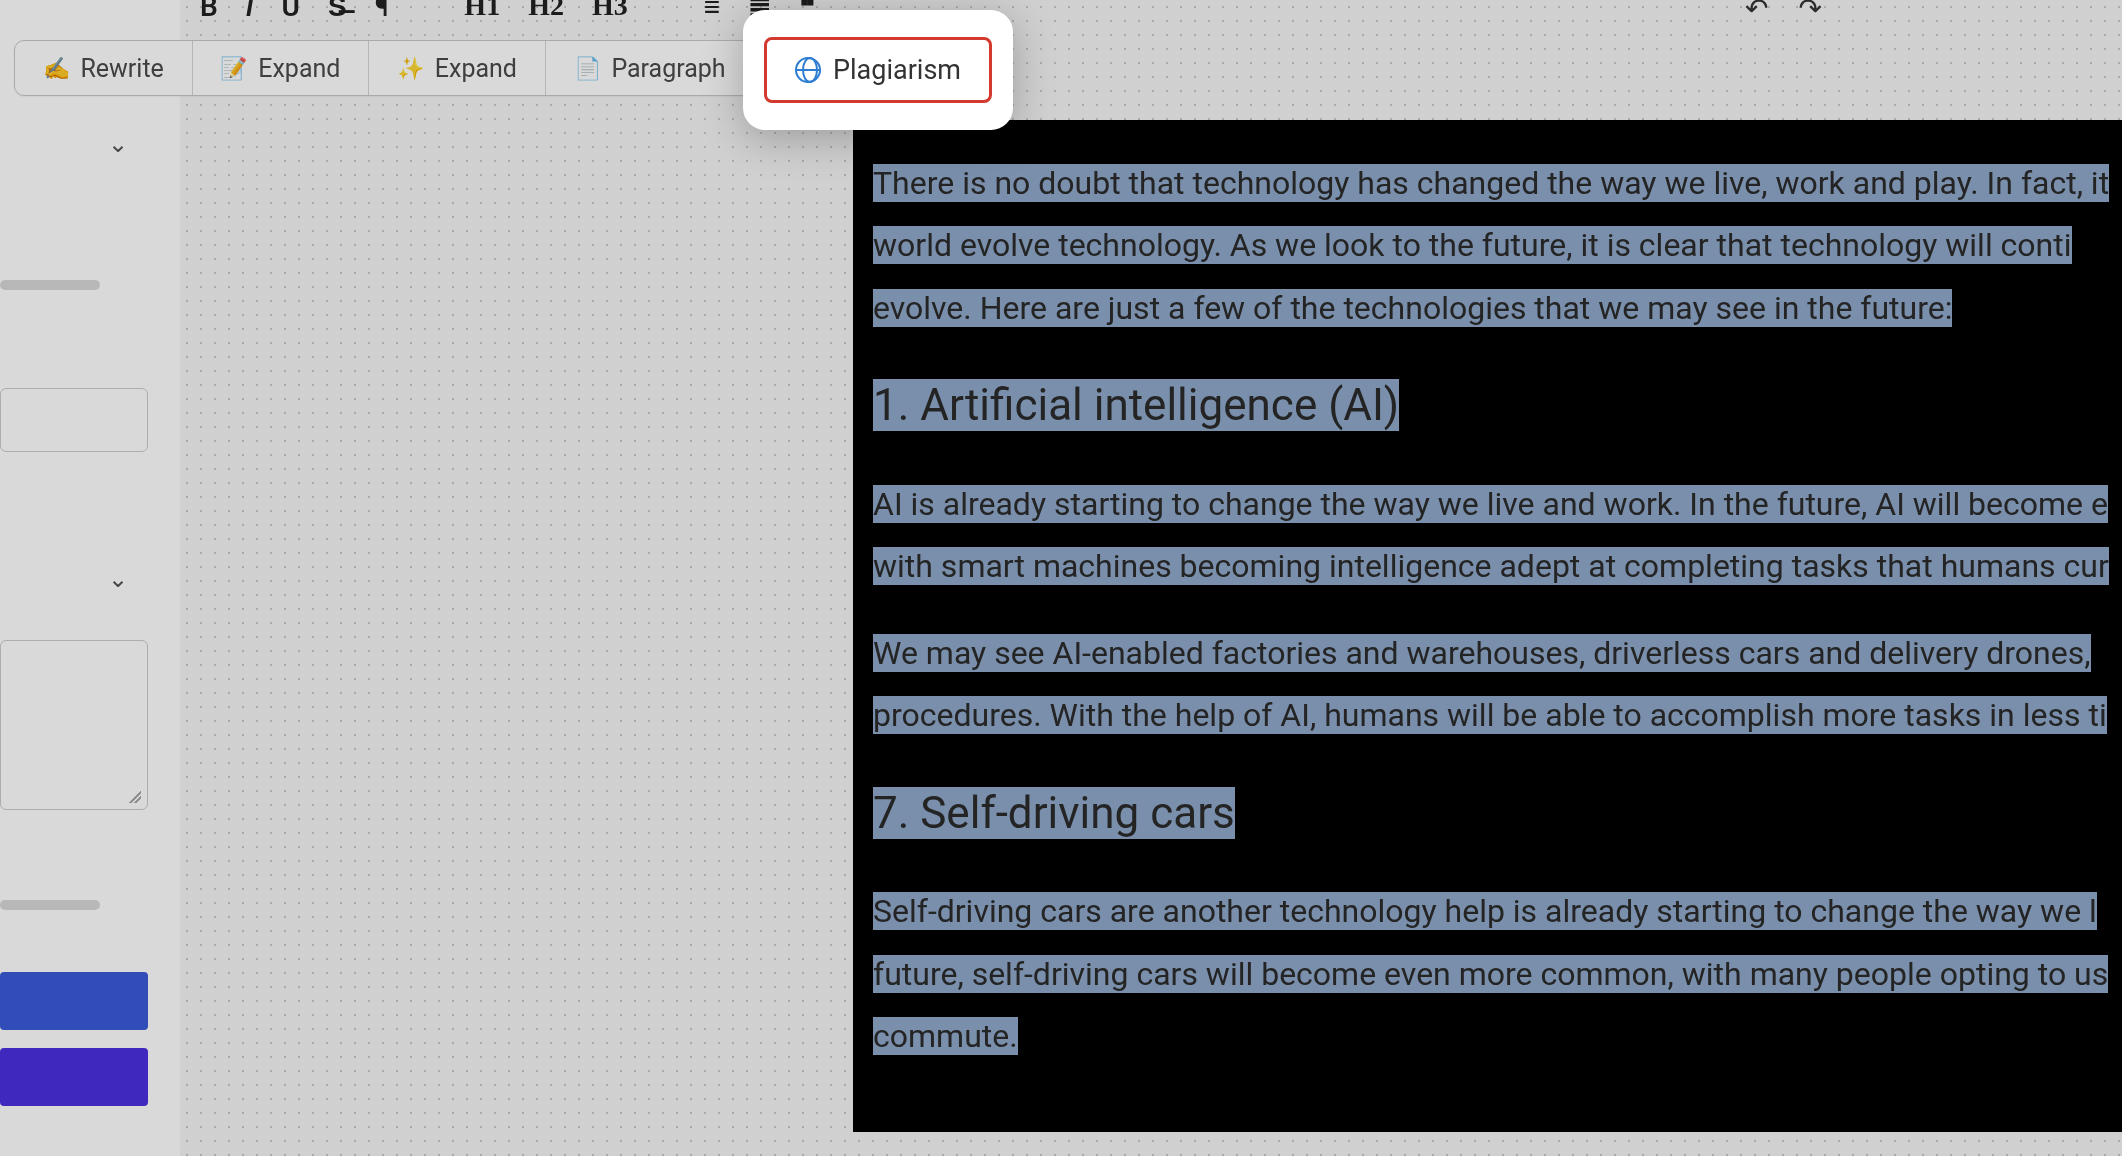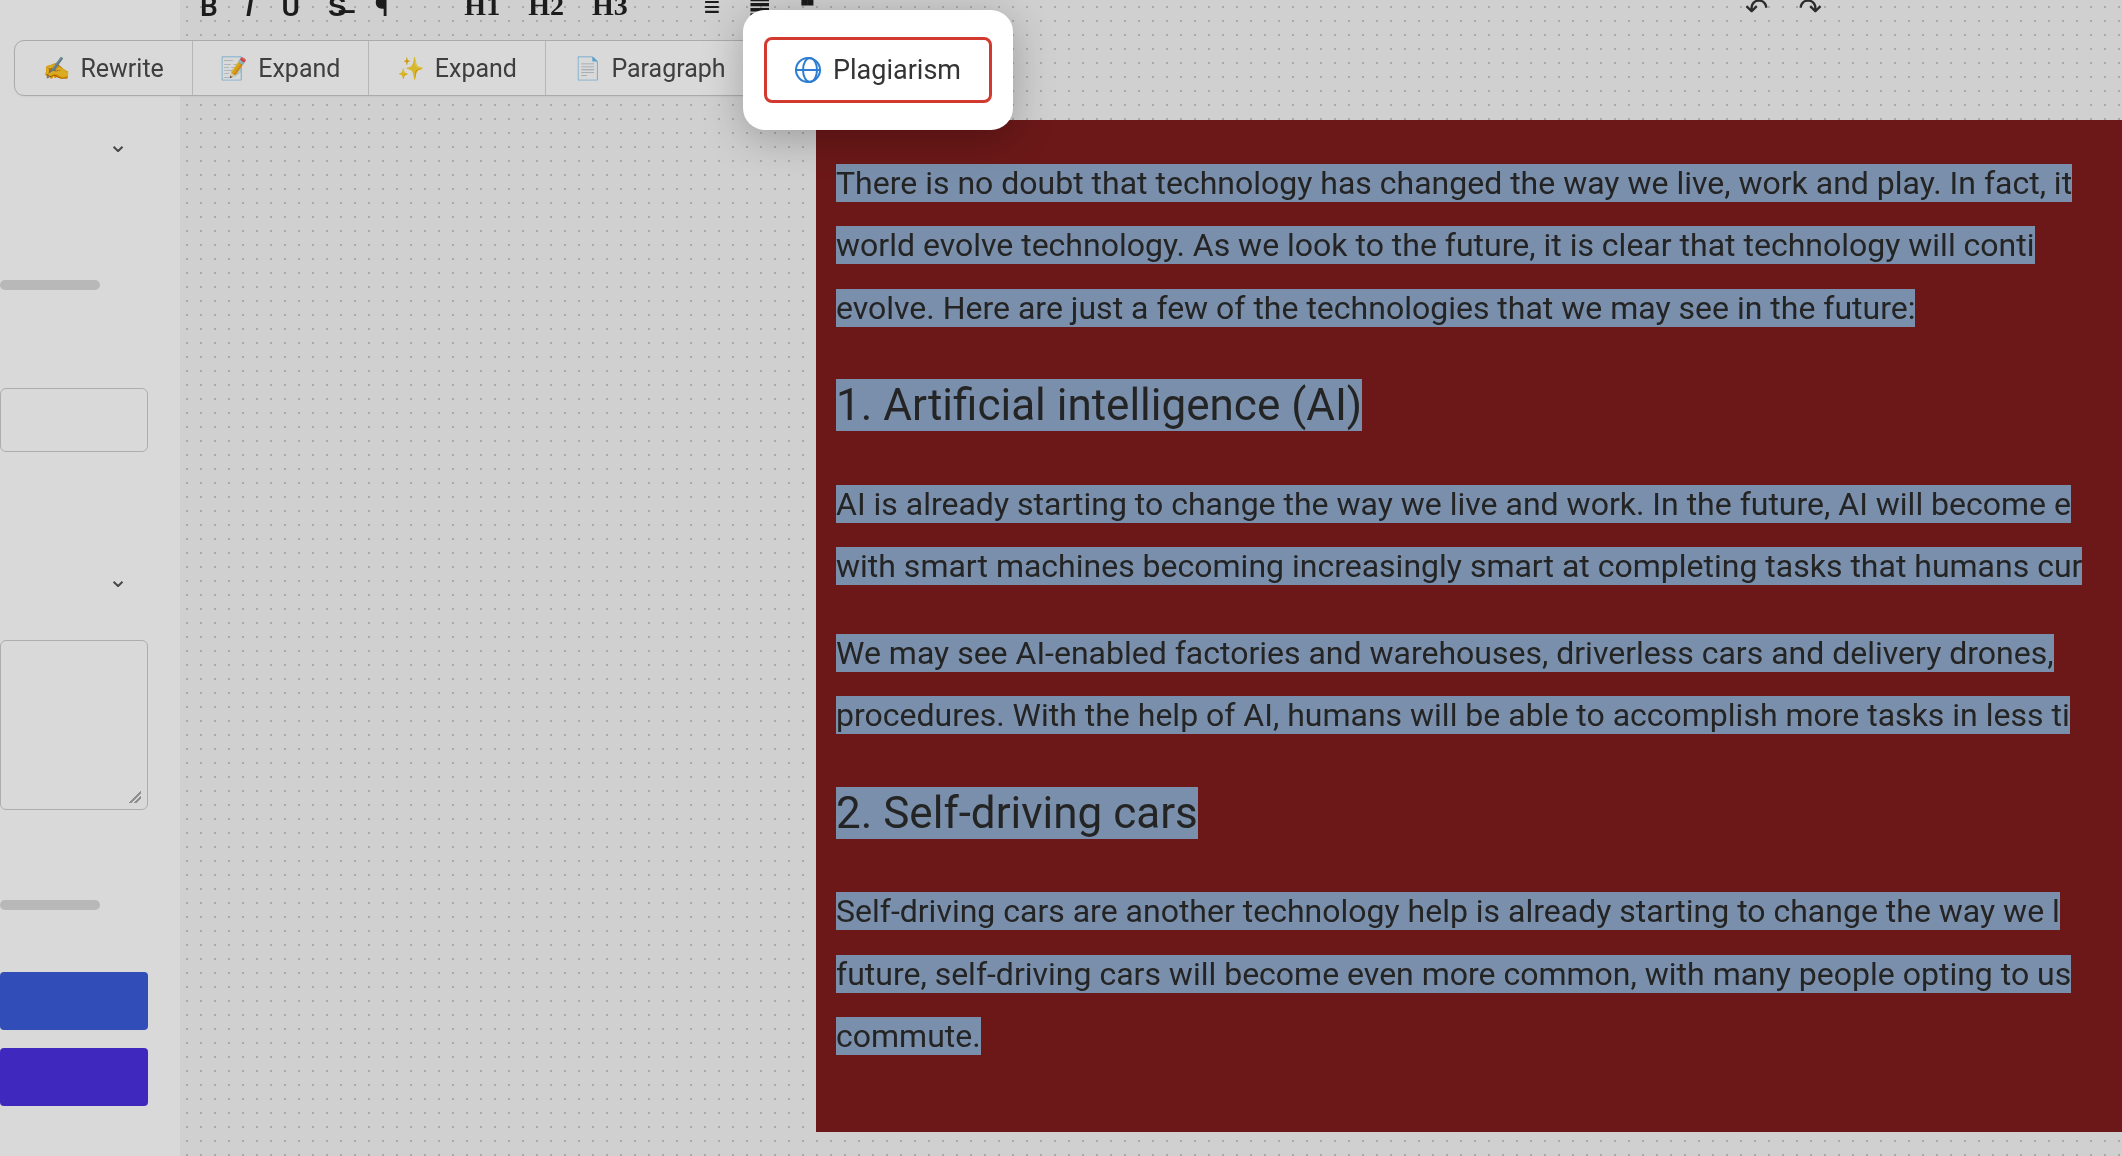--- a/index.html
+++ b/index.html
@@ -157,25 +157,25 @@
     position:absolute;
     left:-2px; right:-2px; top:50%;
     height:2px;
     margin-top:-1px;
     background:#2d7dd2;
   }
 
   
   .doc {
     position:absolute;
-    left:816px;
+    left:853px;
     top:120px;
     right:0;
     z-index:2;
-    background:#7f1d1d;
+    background:#000000;
     padding:32px 0 40px 20px;
     font-size:32px;
     line-height:1.95;
     color:#2b2b2b;
     overflow:hidden;
   }
   .doc p, .doc h4 { margin-bottom:24px; }
   .doc .sel {
     background:#8fa8c9;
     display:inline;
@@ -249,27 +249,27 @@
 
 <div class="doc">
   <p>
     <span class="line"><span class="sel">There is no doubt that technology has changed the way we live, work and play. In fact, it</span></span>
     <span class="line"><span class="sel">world evolve technology. As we look to the future, it is clear that technology will conti</span></span>
     <span class="line"><span class="sel">evolve. Here are just a few of the technologies that we may see in the future:</span></span>
   </p>
   <h4><span class="sel">1. Artificial intelligence (AI)</span></h4>
   <p>
     <span class="line"><span class="sel">AI is already starting to change the way we live and work. In the future, AI will become e</span></span>
-    <span class="line"><span class="sel">with smart machines becoming increasingly smart at completing tasks that humans cur</span></span>
+    <span class="line"><span class="sel">with smart machines becoming intelligence adept at completing tasks that humans cur</span></span>
   </p>
   <p>
     <span class="line"><span class="sel">We may see AI-enabled factories and warehouses, driverless cars and delivery drones,</span></span>
     <span class="line"><span class="sel">procedures. With the help of AI, humans will be able to accomplish more tasks in less ti</span></span>
   </p>
-  <h4><span class="sel">2. Self-driving cars</span></h4>
+  <h4><span class="sel">7. Self-driving cars</span></h4>
   <p>
     <span class="line"><span class="sel">Self-driving cars are another technology help is already starting to change the way we l</span></span>
     <span class="line"><span class="sel">future, self-driving cars will become even more common, with many people opting to us</span></span>
     <span class="line"><span class="sel">commute.</span></span>
   </p>
 </div>
 
 <div class="dim"></div>
 
 <div class="spotlight">

